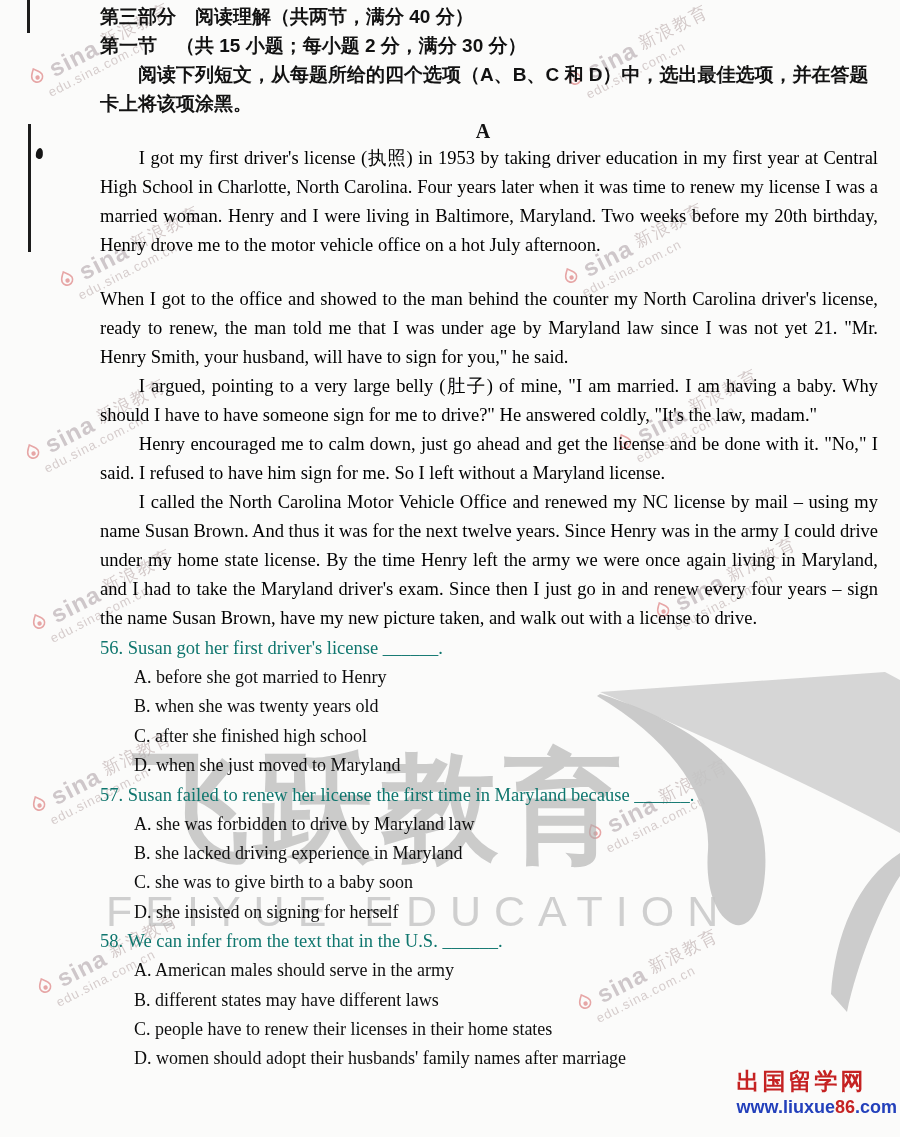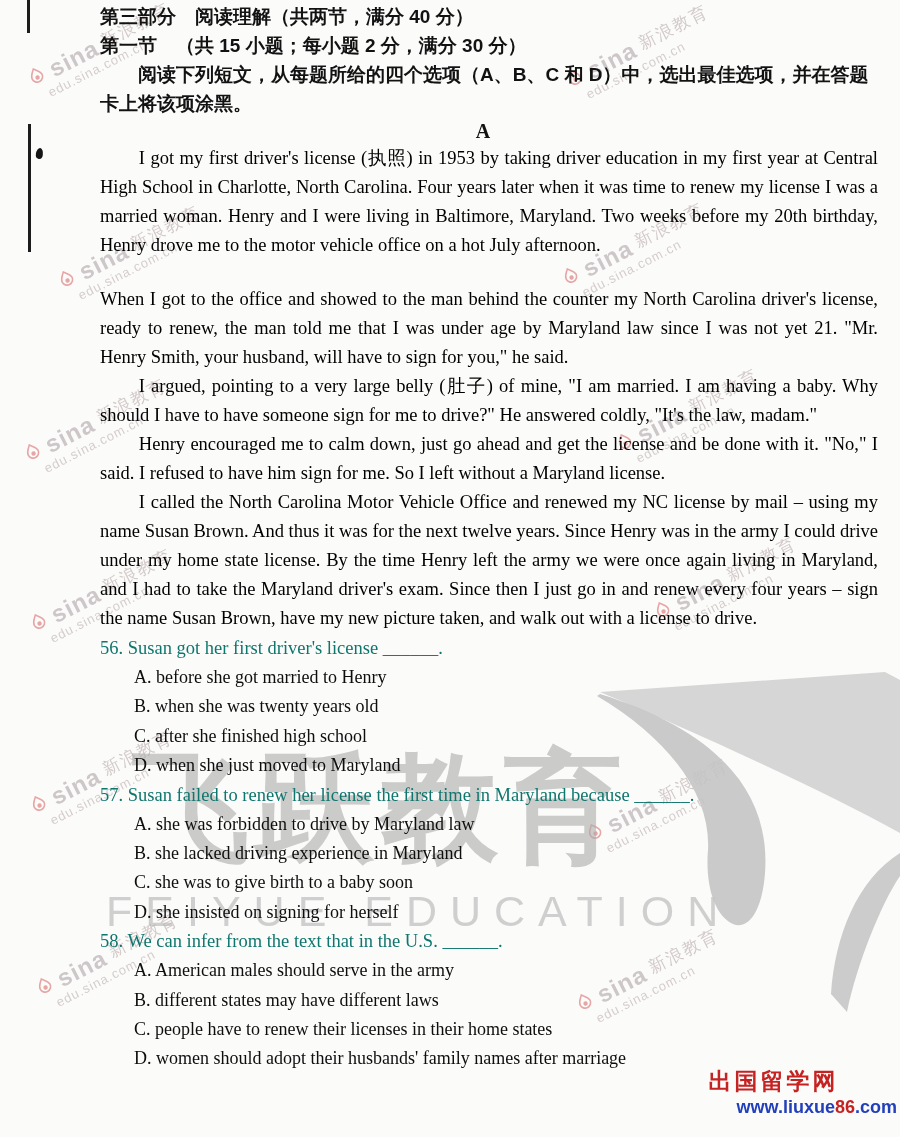--- a/index.html
+++ b/index.html
@@ -44,21 +44,21 @@
   .passage p{margin:0;font-size:18.5px;line-height:29px;text-align:justify;color:#000000;}
   .passage p.indent{text-indent:2.1em;}
   .passage p.gap{margin-top:25px;}
   .questions{margin-top:1px;}
   .q-stem{font-size:18.5px;line-height:29px;color:#0f766e;}
   .q-options{list-style:none;margin:0;padding:0 0 0 34px;}
   .q-options li{font-size:18px;line-height:29.4px;color:#0e0e0e;}
   
   .site-badge{position:absolute;right:3px;top:1066px;z-index:3;}
   .site-name{font-family:"Liberation Sans",sans-serif;font-weight:bold;font-size:23px;line-height:30px;color:#c52222;letter-spacing:3px;}
-  .site-url{font-family:"Liberation Sans",sans-serif;font-weight:bold;font-size:18px;line-height:22px;color:#2340bb;margin-left:28px;}
+  .site-url{font-family:"Liberation Sans",sans-serif;font-weight:bold;font-size:18px;line-height:22px;color:#2340bb;}
   .site-url .num{color:#c52222;}
 </style>
 </head>
 <body>
 
 <div class="edge-line top"></div>
 <div class="edge-line mid"></div>
 <div class="ink-dot"></div>
 
 <div class="wm-layer">

